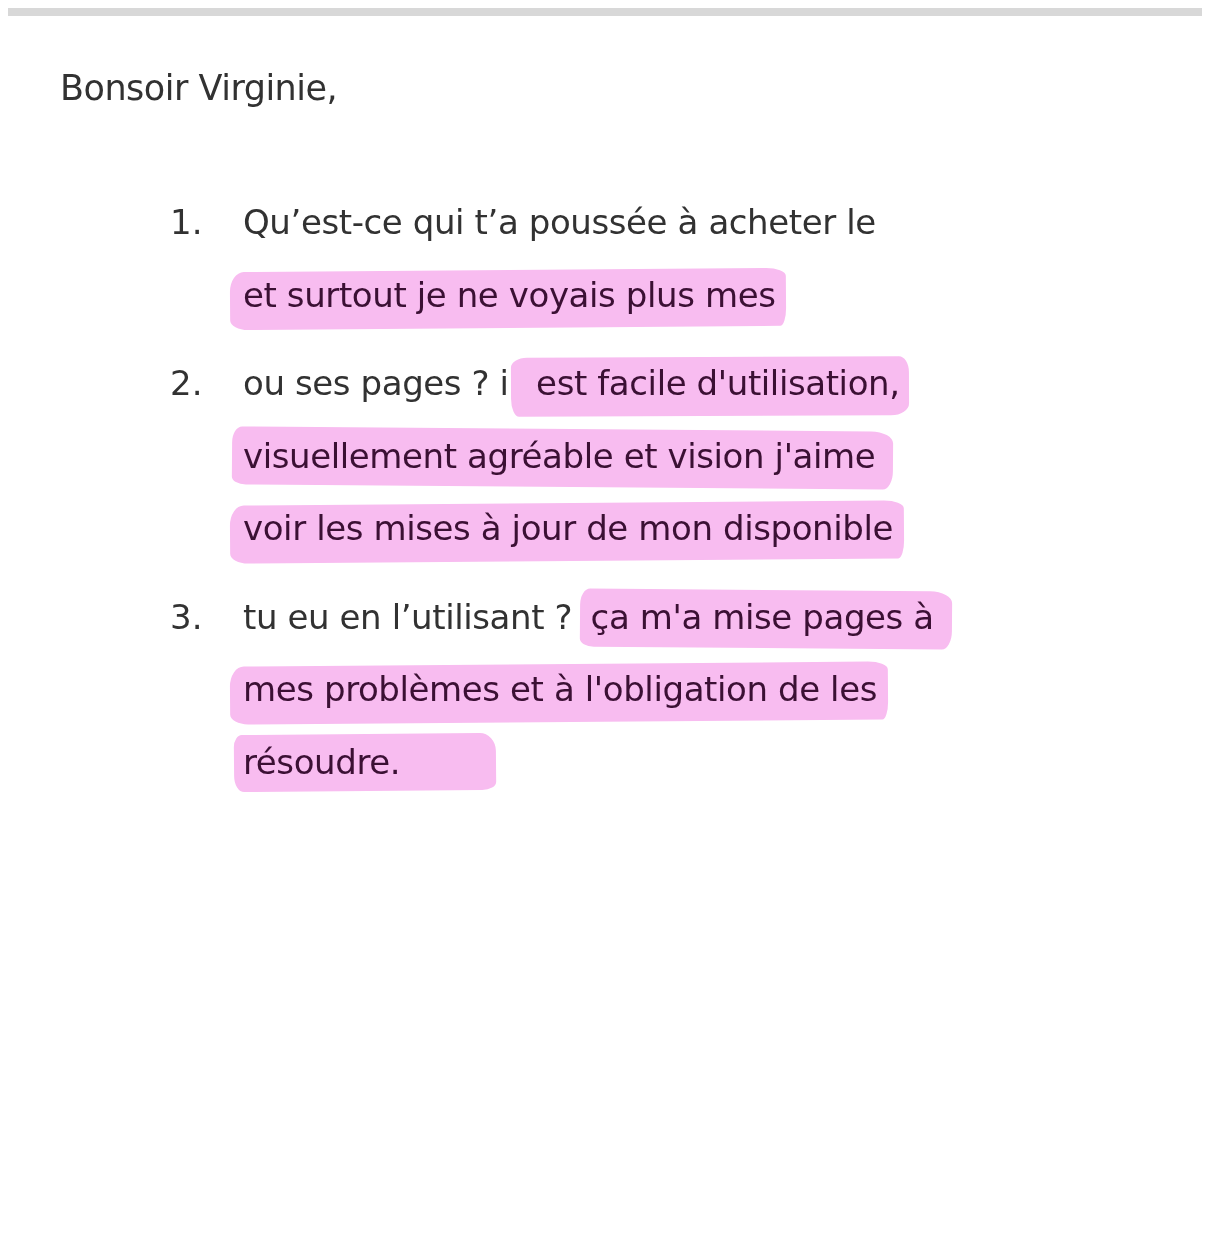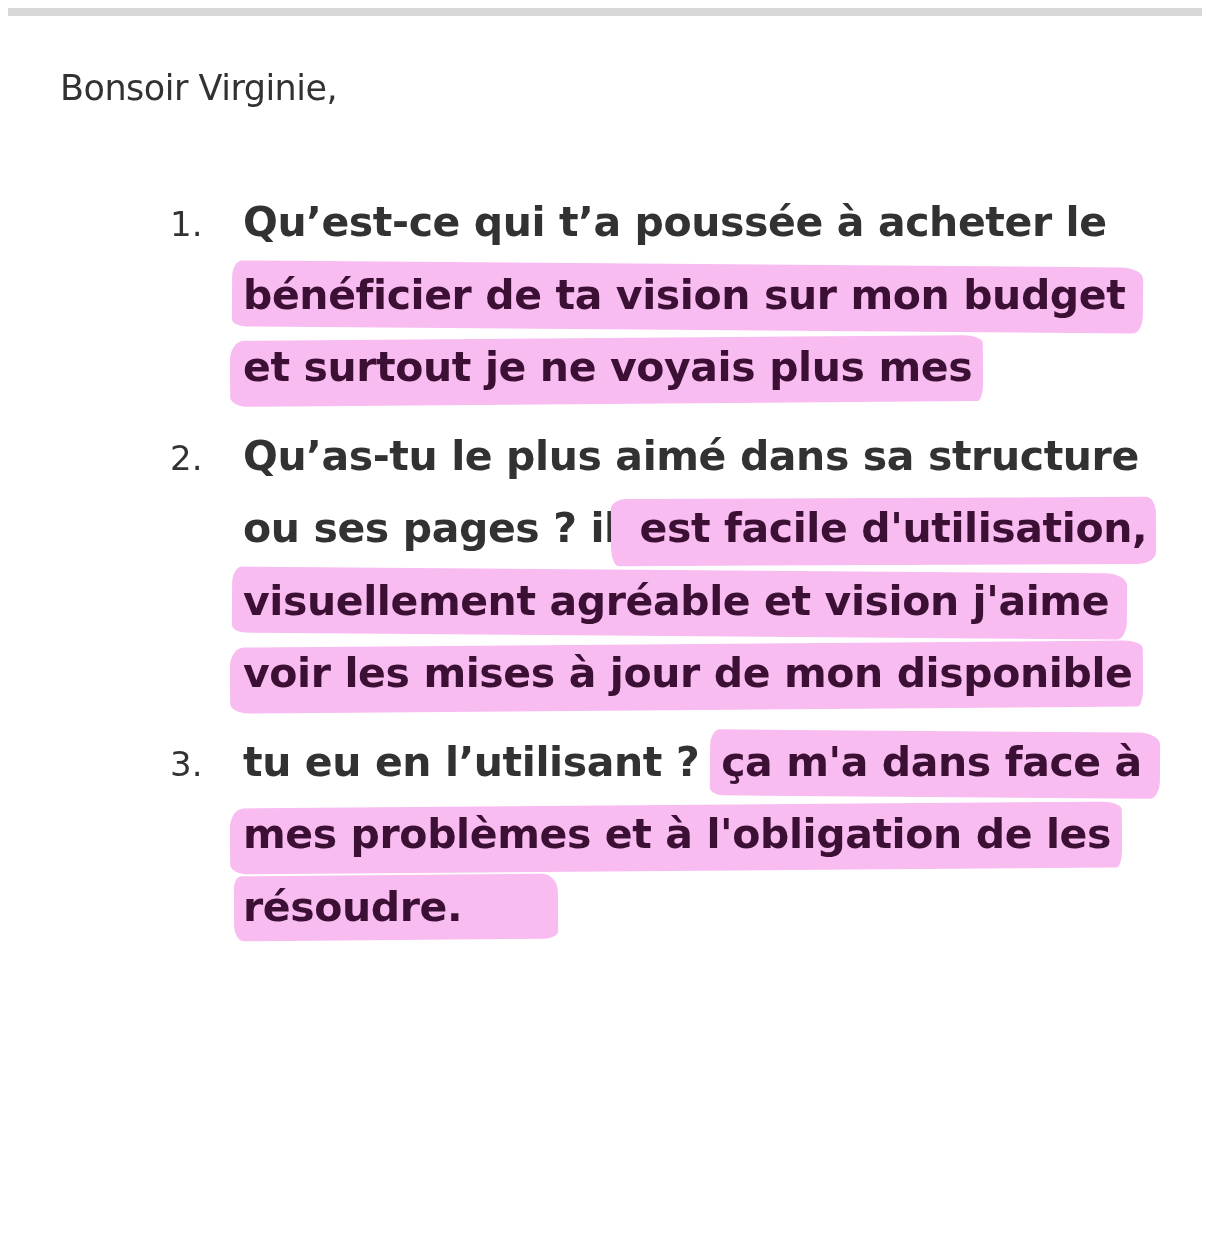--- a/index.html
+++ b/index.html
@@ -44,25 +44,24 @@
   .item { display: flex; align-items: baseline; }
   .num {
     width: 65px;
     flex: 0 0 65px;
     font-size: 34px;
     color: var(--text);
   }
   .lines { flex: 1 1 auto; }
   .line {
     white-space: pre;
-    font-size: 41px;
+    font-size: 34px;
     letter-spacing: -0.4px;
     line-height: 72.5px;
     height: 72.5px;
-    font-weight: bold;
   }
   .seg { position: relative; }
   .hl {
     position: relative;
     z-index: 0;
     color: var(--highlight-text);
   }
   .hl::before {
     content: "";
     position: absolute;
@@ -102,35 +101,33 @@
 <body>
 
 <div class="page">
   <div class="topbar"></div>
   <div class="greeting">Bonsoir Virginie,</div>
   <div class="qa-list">
       <div class="item">
         <span class="num">1.</span>
         <div class="lines">
           <div class="line"><span class="seg">Qu’est-ce qui t’a poussée à acheter le</span></div>
-          <div class="line"><span class="seg hl v3">bénéficier de ta vision sur mon budget</span></div>
           <div class="line"><span class="seg hl v0">et surtout je ne voyais plus mes</span></div>
         </div>
       </div>
       <div class="item">
         <span class="num">2.</span>
         <div class="lines">
-          <div class="line"><span class="seg">Qu’as-tu le plus aimé dans sa structure</span></div>
           <div class="line"><span class="seg">ou ses pages ? il</span><span class="seg hl v2"> est facile d'utilisation,</span></div>
           <div class="line"><span class="seg hl v3">visuellement agréable et vision j'aime</span></div>
           <div class="line"><span class="seg hl v0">voir les mises à jour de mon disponible</span></div>
         </div>
       </div>
       <div class="item">
         <span class="num">3.</span>
         <div class="lines">
-          <div class="line"><span class="seg">tu eu en l’utilisant ? </span><span class="seg hl v3">ça m'a dans face à</span></div>
+          <div class="line"><span class="seg">tu eu en l’utilisant ? </span><span class="seg hl v3">ça m'a mise pages à</span></div>
           <div class="line"><span class="seg hl v0">mes problèmes et à l'obligation de les</span></div>
           <div class="line"><span class="seg hl v1">résoudre.</span></div>
         </div>
       </div>
     </div>
 </div>
 
 </body></html>

